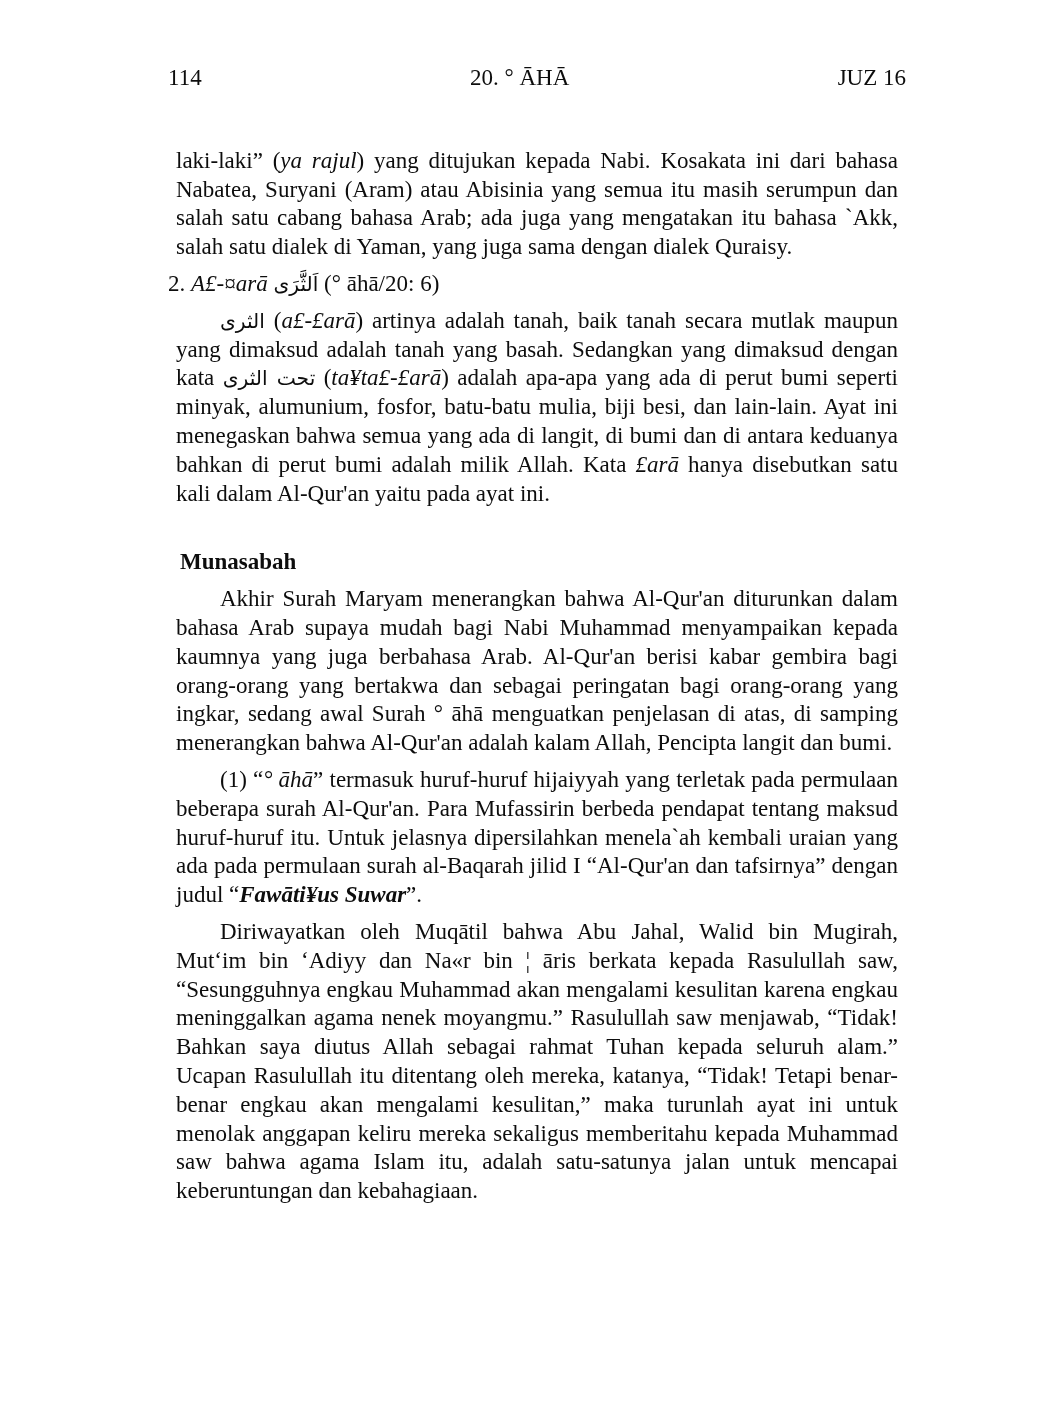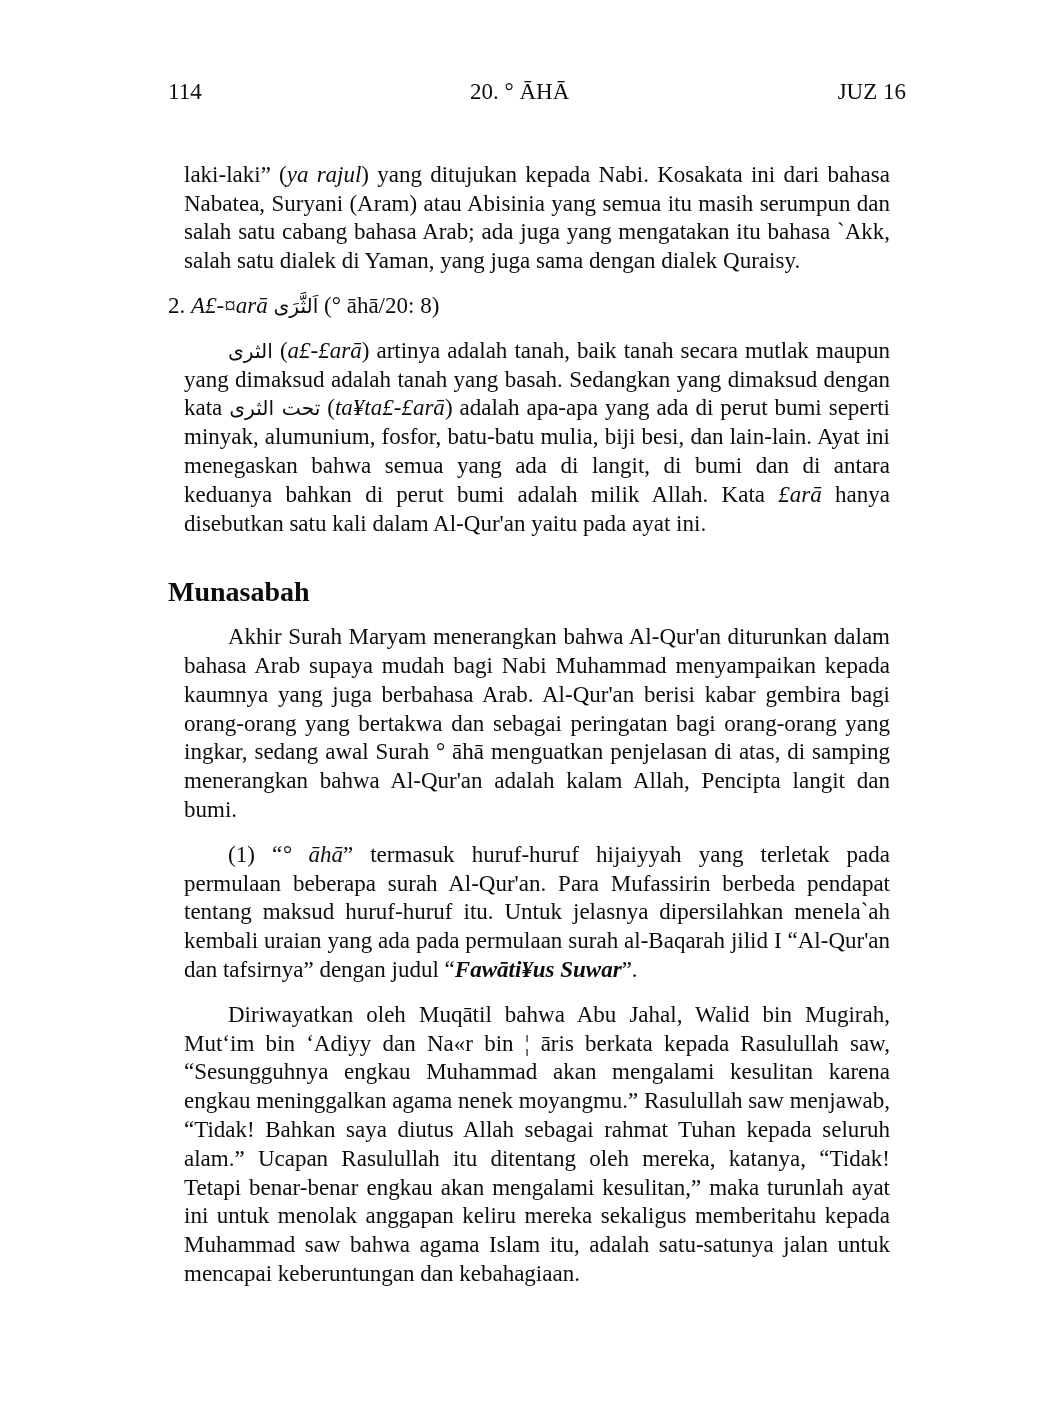--- a/index.html
+++ b/index.html
@@ -14,45 +14,45 @@
     height: 1417px;
     background: #ffffff;
     overflow: hidden;
     font-family: "Liberation Serif", serif;
     font-size: 23px;
     line-height: 28.8px;
   }
   .content {
     position: absolute;
     left: 168px;
-    top: 78px;
+    top: 64px;
     width: 738px;
   }
   .running-head {
     display: flex;
     justify-content: space-between;
     align-items: baseline;
   }
   .running-head .center { text-align: left; }
   .running-head .right { text-align: left; }
   .body-text { margin-top: 54px; }
   p.para {
-    margin: 16px;
+    margin: 8px;
     text-align: justify;
   }
   p.para.indent { text-indent: 44px; }
   p.subitem {
     margin: 6px 0 2px 0;
     text-align: left;
   }
   h2.section-heading {
-    font-size: 28px;
+    font-size: 23px;
     line-height: 28.8px;
     font-weight: bold;
-    margin: 40px 0 1px 0;
+    margin: 40px 0 1px 12px;
   }
   .rs-i  { font-style: italic; }
   .rs-b  { font-weight: normal; }
   .rs-bi { font-weight: bold; font-style: italic; }
   .rs-ar {
     font-family: "DejaVu Sans", sans-serif;
     font-size: 0.88em;
   }
 </style>
 </head>
@@ -64,21 +64,21 @@
     <div class="running-head">
       <span class="left">114</span>
       <span class="center">20. ° ĀHĀ</span>
       <span class="right">JUZ 16</span>
     </div>
 
     <div class="body-text">
 
       <p class="para"><span>laki-laki” (</span><span class="rs-i">ya rajul</span><span>) yang ditujukan kepada Nabi. Kosakata ini dari bahasa Nabatea, Suryani (Aram) atau Abisinia yang semua itu masih serumpun dan salah satu cabang bahasa  Arab; ada juga yang mengatakan itu bahasa `Akk, salah satu dialek di Yaman, yang juga sama dengan dialek Quraisy.</span></p>
 
-      <p class="subitem"><span>2. </span><span class="rs-i">A£-¤arā</span><span> </span><span class="rs-ar">اَلثَّرَى</span><span> (° āhā/20: 8)</span></p>
+      <p class="subitem"><span>2. </span><span class="rs-i">A£-¤arā</span><span> </span><span class="rs-ar">اَلثَّرَى</span><span> (° āhā/20: 6)</span></p>
 
       <p class="para indent"><span class="rs-ar">الثرى</span><span> (</span><span class="rs-i">a£-£arā</span><span>) artinya adalah tanah, baik tanah secara mutlak maupun yang dimaksud adalah tanah yang basah. Sedangkan yang dimaksud dengan kata </span><span class="rs-ar">تحت الثرى</span><span> (</span><span class="rs-i">ta¥ta£-£arā</span><span>) adalah apa-apa yang ada di perut bumi seperti minyak, alumunium, fosfor, batu-batu mulia, biji besi, dan lain-lain. Ayat ini menegaskan bahwa semua yang ada di langit, di bumi dan di antara keduanya bahkan di perut bumi adalah milik Allah. Kata </span><span class="rs-i">£arā</span><span> hanya disebutkan satu kali dalam Al-Qur'an yaitu pada ayat ini.</span></p>
 
       <h2 class="section-heading">Munasabah</h2>
       <p class="para indent"><span>Akhir Surah Maryam menerangkan bahwa Al-Qur'an diturunkan dalam bahasa Arab supaya mudah bagi Nabi Muhammad menyampaikan kepada kaumnya yang juga berbahasa Arab. Al-Qur'an berisi kabar gembira bagi orang-orang yang bertakwa dan sebagai peringatan bagi orang-orang yang ingkar, sedang awal Surah ° āhā menguatkan penjelasan di atas, di samping menerangkan bahwa Al-Qur'an adalah kalam Allah, Pencipta langit dan bumi.</span></p>
 
       <p class="para indent"><span>(1) “</span><span class="rs-i">° āhā</span><span>” termasuk huruf-huruf hijaiyyah yang terletak pada permulaan beberapa surah Al-Qur'an. Para Mufassirin berbeda pendapat tentang maksud huruf-huruf itu. Untuk jelasnya dipersilahkan menela`ah kembali uraian yang ada pada permulaan surah al-Baqarah jilid I “</span><span class="rs-b">Al-Qur'an dan tafsirnya</span><span>” dengan judul “</span><span class="rs-bi">Fawāti¥us Suwar</span><span>”.</span></p>
 
       <p class="para indent"><span>Diriwayatkan oleh Muqātil bahwa Abu Jahal, Walid bin Mugirah, Mut‘im bin ‘Adiyy dan Na«r bin ¦ āris berkata kepada Rasulullah saw, “Sesungguhnya engkau Muhammad akan mengalami kesulitan karena engkau meninggalkan agama nenek moyangmu.” Rasulullah saw menjawab, “Tidak! Bahkan saya diutus Allah sebagai rahmat Tuhan kepada seluruh alam.” Ucapan Rasulullah itu ditentang oleh mereka, katanya, “Tidak! Tetapi benar-benar engkau akan mengalami kesulitan,” maka turunlah ayat ini untuk menolak anggapan keliru mereka sekaligus memberitahu kepada Muhammad saw bahwa agama Islam itu, adalah satu-satunya jalan untuk mencapai keberuntungan dan kebahagiaan.</span></p>
 

